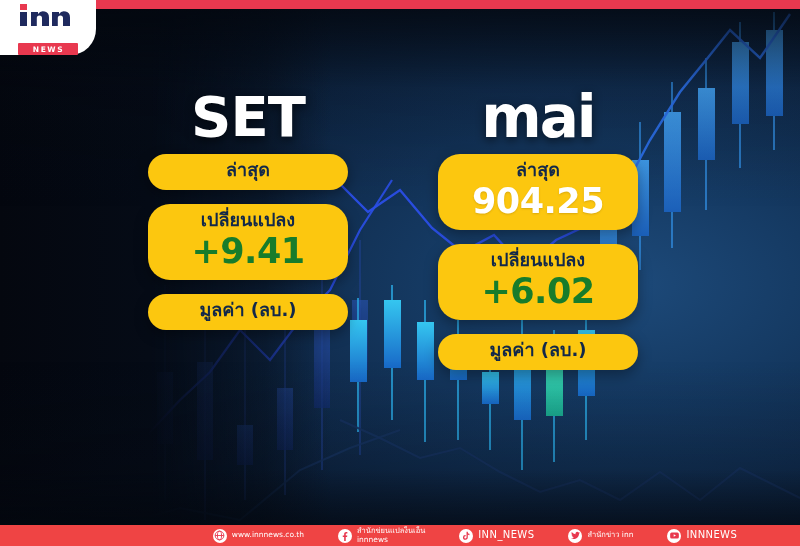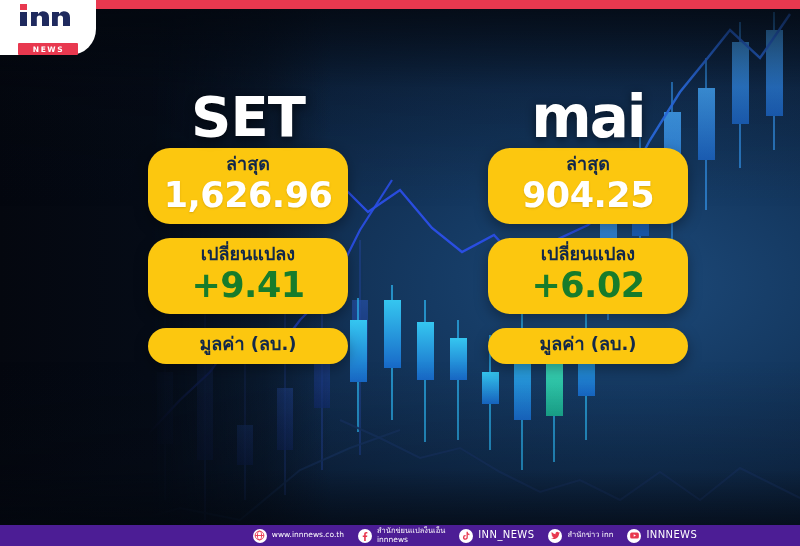--- a/index.html
+++ b/index.html
@@ -45,27 +45,27 @@
   .logo-news{
     display:block; background:#e8384f; color:#ffffff;
     font-size:7.5px; font-weight:bold; letter-spacing:1.6px;
     text-align:center; padding:1.5px 0 1.5px 1px; margin-top:17px;
     border-radius:1px;
   }
 
   
   .col{ position:absolute; top:88px; width:200px; z-index:20; }
   .col.left{ left:148px; }
-  .col.right{ left:488px; }
+  .col.right{ left:438px; }
 
   .idx-title{
     color:#ffffff; font-weight:bold; font-size:56px; line-height:58px;
     text-align:center; letter-spacing:-1px;
     text-shadow:0 3px 10px rgba(0,0,0,0.55);
-    margin-bottom:2px;
+    margin-bottom:8px;
   }
   .idx-title.mai{ font-size:58px; letter-spacing:-2px; }
 
   .card{
     background:#fcc70f; border-radius:22px;
     padding:5px 6px 9px 6px; margin-bottom:14px;
     text-align:center; width:200px;
     box-shadow:0 5px 14px rgba(0,0,0,0.35);
   }
   .card-label{
@@ -74,22 +74,22 @@
   }
   .card-value{
     font-size:35px; font-weight:bold; line-height:40px; letter-spacing:-0.5px;
   }
   .v-white{ color:#ffffff; text-shadow:0 1px 2px rgba(120,80,0,0.25); }
   .v-green{ color:#177c2b; }
 
   
   .footer{
     position:absolute; left:0; bottom:0; width:800px; height:21px;
-    background:#4c1d95; z-index:45;
-    display:flex; align-items:center; justify-content:center; gap:14px;
+    background:#ef4444; z-index:45;
+    display:flex; align-items:center; justify-content:center; gap:34px;
     padding-left:150px;
   }
   .f-item{ display:flex; align-items:center; gap:5px; }
   .f-ico{
     width:14px; height:14px; border-radius:50%;
     background:#ffffff; color:#e8384f;
     display:flex; align-items:center; justify-content:center;
     flex:0 0 auto;
   }
   .f-txt{ color:#ffffff; font-size:7.5px; line-height:8.5px; white-space:nowrap; }
@@ -250,21 +250,20 @@
       </svg>
       <span class="logo-news">NEWS</span>
     </div>
   </div>
 
   <div class="col left">
     <div class="idx-title">SET</div>
 
     <div class="card">
       <div class="card-label">ล่าสุด</div>
-      <div class="card-value v-white">1,626.96</div>
     </div>
 
     <div class="card">
       <div class="card-label">เปลี่ยนแปลง</div>
       <div class="card-value v-green">+9.41</div>
     </div>
 
     <div class="card">
       <div class="card-label">มูลค่า (ลบ.)</div>
     </div>

